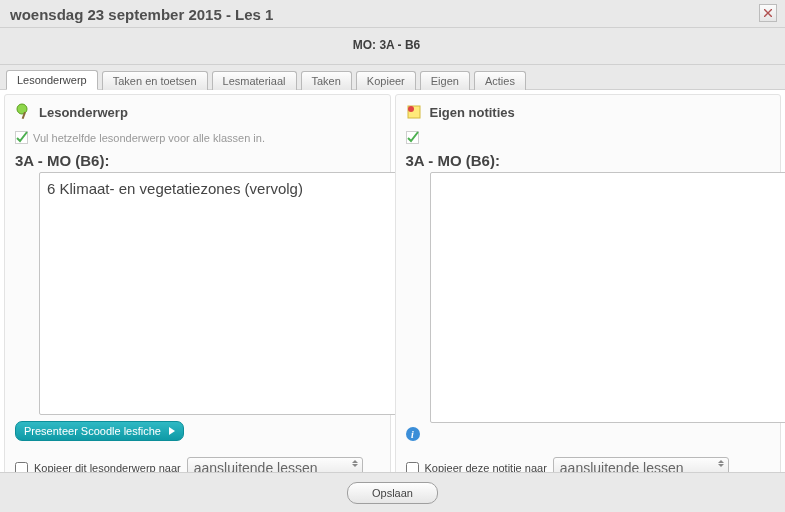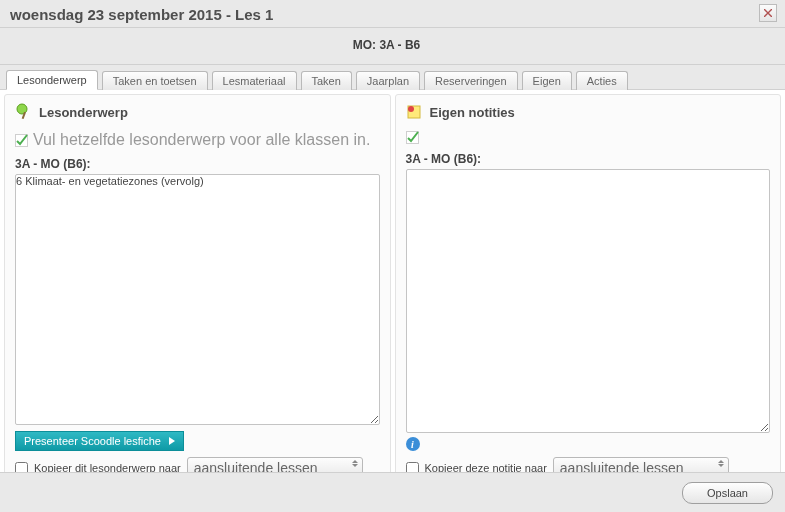--- a/index.html
+++ b/index.html
@@ -8,38 +8,38 @@
   .titlebar .title{font-size:15px;font-weight:bold;color:#4f4f4f;}
   .close-btn{position:absolute;top:4px;right:8px;width:16px;height:16px;border:1px solid #bcbcbc;background:linear-gradient(#fbfbfb,#e6e6e6);display:flex;align-items:center;justify-content:center;cursor:pointer;}
   .close-btn svg{width:8px;height:8px;}
   .subtitle-row{background:#e9e9e9;text-align:center;font-weight:bold;font-size:12px;color:#3f3f3f;padding:10px 12px 12px 0;border-bottom:1px solid #d0d0d0;}
   .tabbar{background:#e9e9e9;padding:0 6px 0 6px;border-bottom:1px solid #d0d0d0;display:flex;gap:4px;align-items:flex-end;height:24px;}
   .tab{border:1px solid #b9b9b9;border-bottom:none;border-radius:3px 3px 0 0;background:linear-gradient(#fdfdfd,#e8e8e8);padding:3px 10px 3px 10px;color:#666;font-size:11px;cursor:pointer;white-space:nowrap;position:relative;top:1px;}
   .tab.active{background:#fff;color:#444;border-bottom:1px solid #fff;}
   .content{display:flex;padding:4px 4px 4px 4px;gap:4px;height:402px;box-sizing:border-box;}
   .pane{flex:1;border:1px solid #e3e3e3;border-radius:3px;background:#fbfbfb;padding:8px 10px;box-sizing:border-box;display:flex;flex-direction:column;}
   .pane h2{margin:0 0 10px 0;font-size:13px;color:#4b4b4b;font-weight:bold;display:flex;align-items:center;gap:6px;}
-  .check-row{display:flex;align-items:center;gap:5px;color:#999;font-size:16px;margin-bottom:8px;}
+  .check-row{display:flex;align-items:center;gap:5px;color:#999;font-size:11px;margin-bottom:8px;}
   .check-icon{width:13px;height:13px;display:inline-block;position:relative;}
   .check-icon svg{width:13px;height:13px;display:block;}
-  .field-label{font-weight:bold;color:#444;font-size:12px;margin-bottom:3px;}
-  textarea.big{width:100%;flex:1;min-height:220px;border:1px solid #c4c4c4;border-radius:2px;font-family:Verdana,Arial,sans-serif;font-size:11px;color:#444;padding:0;resize:both;box-sizing:border-box;background:#fff;}
+  .field-label{font-weight:bold;color:#444;font-size:15px;margin-bottom:3px;}
+  textarea.big{width:100%;flex:1;min-height:220px;border:1px solid #c4c4c4;border-radius:2px;font-family:Verdana,Arial,sans-serif;font-size:15px;color:#444;padding:7px;resize:both;box-sizing:border-box;background:#fff;margin-left:24px;}
   .left-bottom{margin-top:6px;}
-  .teal-btn{background:linear-gradient(#2fb9c4,#0f9aa6);border:1px solid #0c8e99;border-radius:0;color:#fff;font-size:11px;padding:3px 8px;display:inline-flex;align-items:center;gap:8px;cursor:pointer;}
+  .teal-btn{background:linear-gradient(#2fb9c4,#0f9aa6);border:1px solid #0c8e99;border-radius:7px;color:#fff;font-size:11px;padding:3px 8px;display:inline-flex;align-items:center;gap:8px;cursor:pointer;}
   .teal-btn .play{width:0;height:0;border-left:6px solid #fff;border-top:4px solid transparent;border-bottom:4px solid transparent;}
-  .copy-row{display:flex;align-items:center;gap:6px;margin-top:6px;color:#444;font-size:11px;}
+  .copy-row{display:flex;align-items:center;gap:6px;margin-top:16px;color:#444;font-size:11px;}
   .copy-row input[type=checkbox]{margin:0;}
   .select{border:1px solid #b9b9b9;border-radius:3px;background:linear-gradient(#fdfdfd,#e8e8e8);padding:2px 18px 2px 6px;font-size:14px;color:#666;position:relative;cursor:pointer;min-width:150px;}
   .select .arrows{position:absolute;right:4px;top:2px;display:flex;flex-direction:column;gap:1px;}
   .select .arrows span{width:0;height:0;border-left:3px solid transparent;border-right:3px solid transparent;}
   .select .arrows .up{border-bottom:3px solid #888;}
   .select .arrows .dn{border-top:3px solid #888;}
   .info-row{display:flex;align-items:center;gap:6px;color:#666;font-size:11px;margin-top:4px;}
   .info-icon{width:14px;height:14px;border-radius:50%;background:#3b8ed8;color:#fff;font-weight:bold;font-size:10px;display:flex;align-items:center;justify-content:center;font-style:italic;font-family:Georgia,serif;}
-  .footer{position:absolute;bottom:0;left:0;right:0;height:40px;background:#e9e9e9;border-top:1px solid #d0d0d0;display:flex;align-items:center;justify-content:flex-end;padding:0 12px;box-sizing:border-box;}
+  .footer{position:absolute;bottom:0;left:0;right:0;height:40px;background:#e9e9e9;border-top:1px solid #d0d0d0;display:flex;align-items:center;justify-content:center;padding:0 31px;box-sizing:border-box;}
   .save-btn{border:1px solid #9f9f9f;border-radius:10px;background:linear-gradient(#fefefe,#e6e6e6);padding:4px 24px;font-size:11px;color:#444;cursor:pointer;}
   .hicon{width:18px;height:18px;display:inline-block;}
 </style>
 </head>
 <body>
 <div class="window">
 
   <div class="titlebar">
     <span class="title">woensdag 23 september 2015 - Les 1</span>
     <div class="close-btn">
@@ -49,22 +49,21 @@
     </div>
   </div>
 
   <div class="subtitle-row">MO: 3A - B6</div>
 
   <div class="tabbar">
     <div class="tab active">Lesonderwerp</div>
     <div class="tab">Taken en toetsen</div>
     <div class="tab">Lesmateriaal</div>
     <div class="tab">Taken</div>
-    <div class="tab">Jaarplan</div>
-    <div class="tab">Reserveringen</div>
+    <div class="tab">Kopieer</div>
     <div class="tab">Eigen</div>
     <div class="tab">Acties</div>
   </div>
 
   <div class="content">
 
     <div class="pane">
       <h2>
         <span class="hicon">
           <svg viewBox="0 0 18 18">

